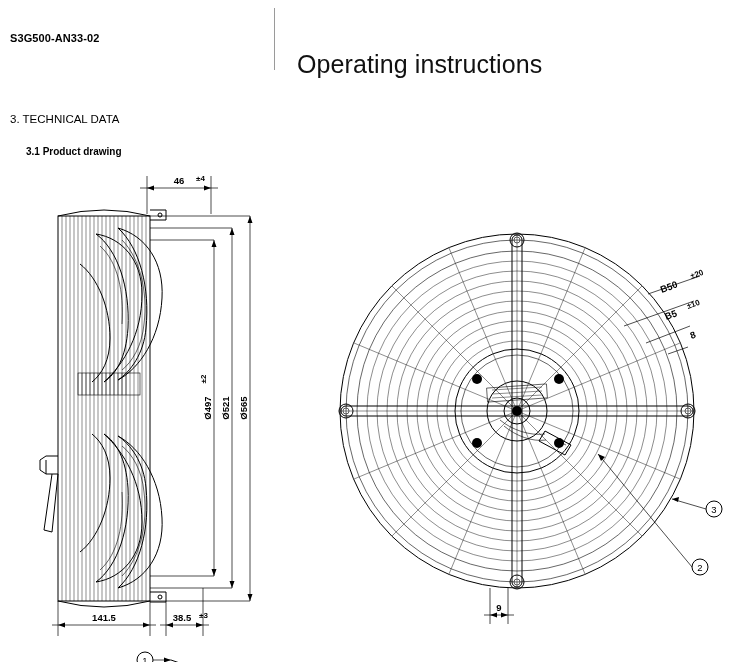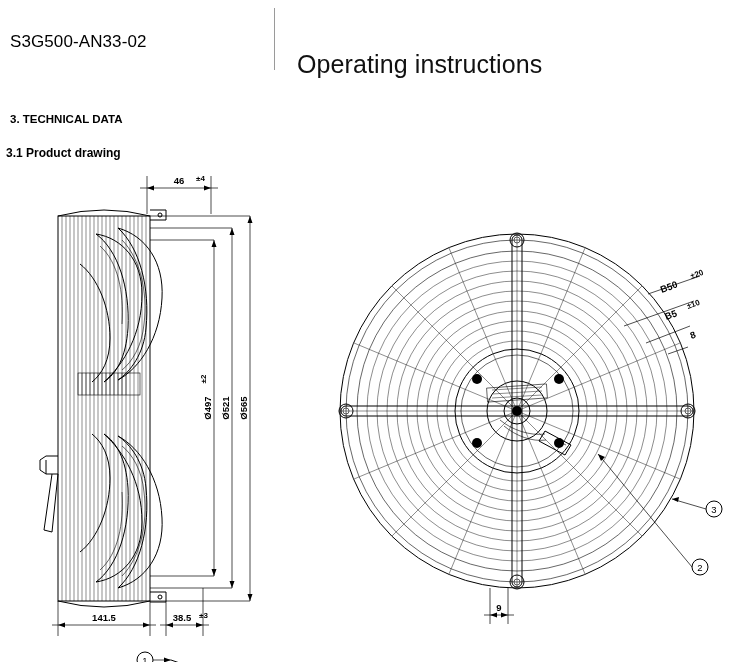--- a/index.html
+++ b/index.html
@@ -24,22 +24,22 @@
     position: absolute;
     left: 0;
     top: 0;
     width: 738px;
     height: 78px;
   }
   .header-model {
     position: absolute;
     left: 10px;
     top: 32px;
-    font-size: 17px;
-    font-weight: normal;
+    font-size: 11px;
+    font-weight: bold;
     letter-spacing: 0.1px;
   }
   .header-divider {
     position: absolute;
     left: 274px;
     top: 8px;
     width: 1px;
     height: 62px;
     background: #9a9a9a;
   }
@@ -52,27 +52,27 @@
     color: #111;
     letter-spacing: 0.1px;
     margin-top: 28px;
   }
   
   .section-heading {
     position: absolute;
     left: 10px;
     top: 113px;
     font-size: 11.5px;
-    font-weight: bold;
+    font-weight: normal;
   }
   .sub-heading {
     position: absolute;
-    left: 6px;
+    left: 26px;
     top: 146px;
-    font-size: 12px;
+    font-size: 10px;
     font-weight: bold;
   }
   
   .drawing-area {
     position: absolute;
     left: 0;
     top: 168px;
     width: 738px;
     height: 502px;
   }

